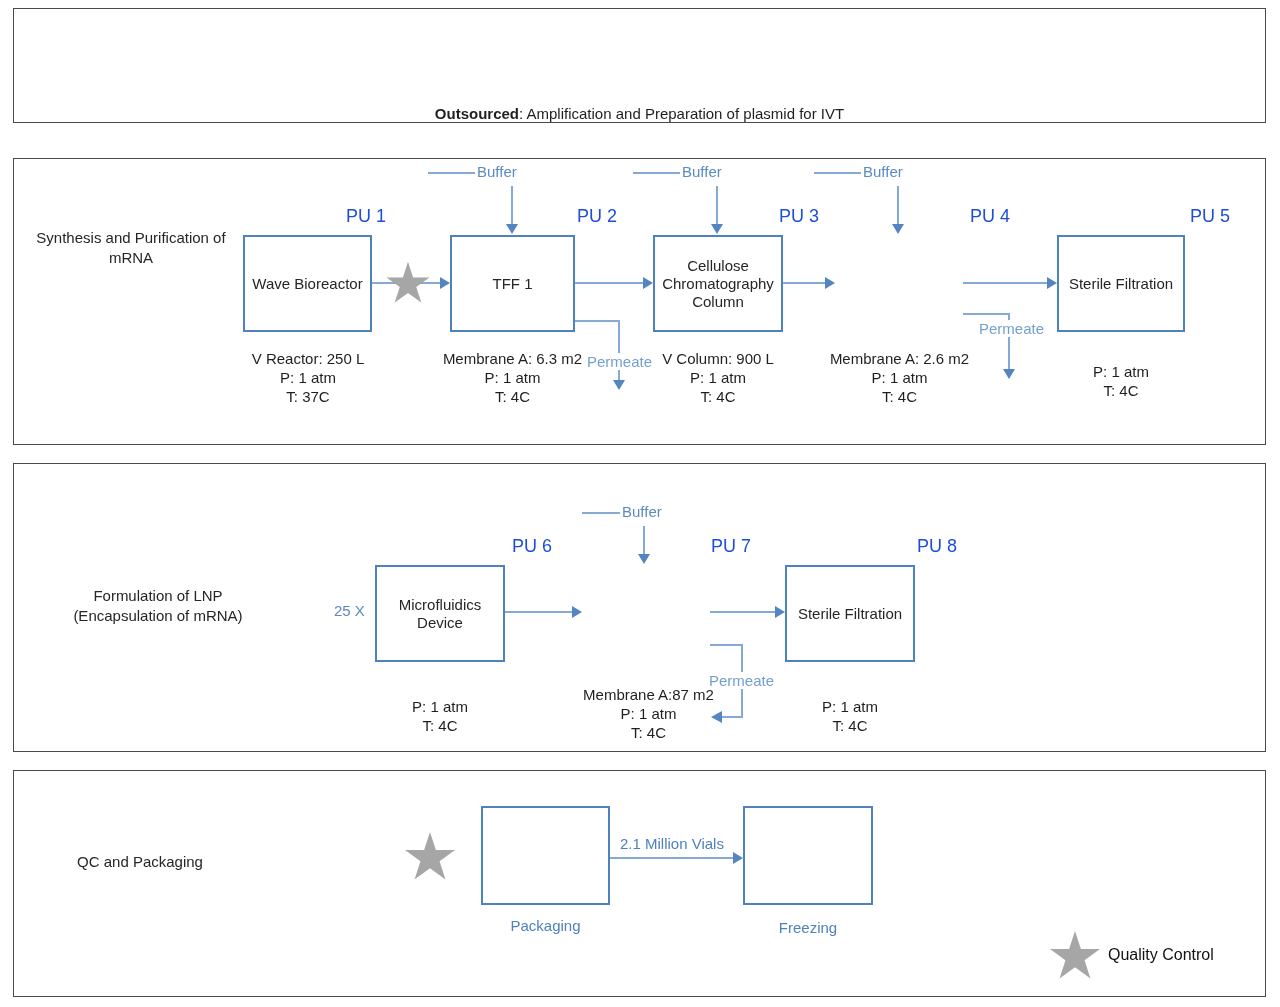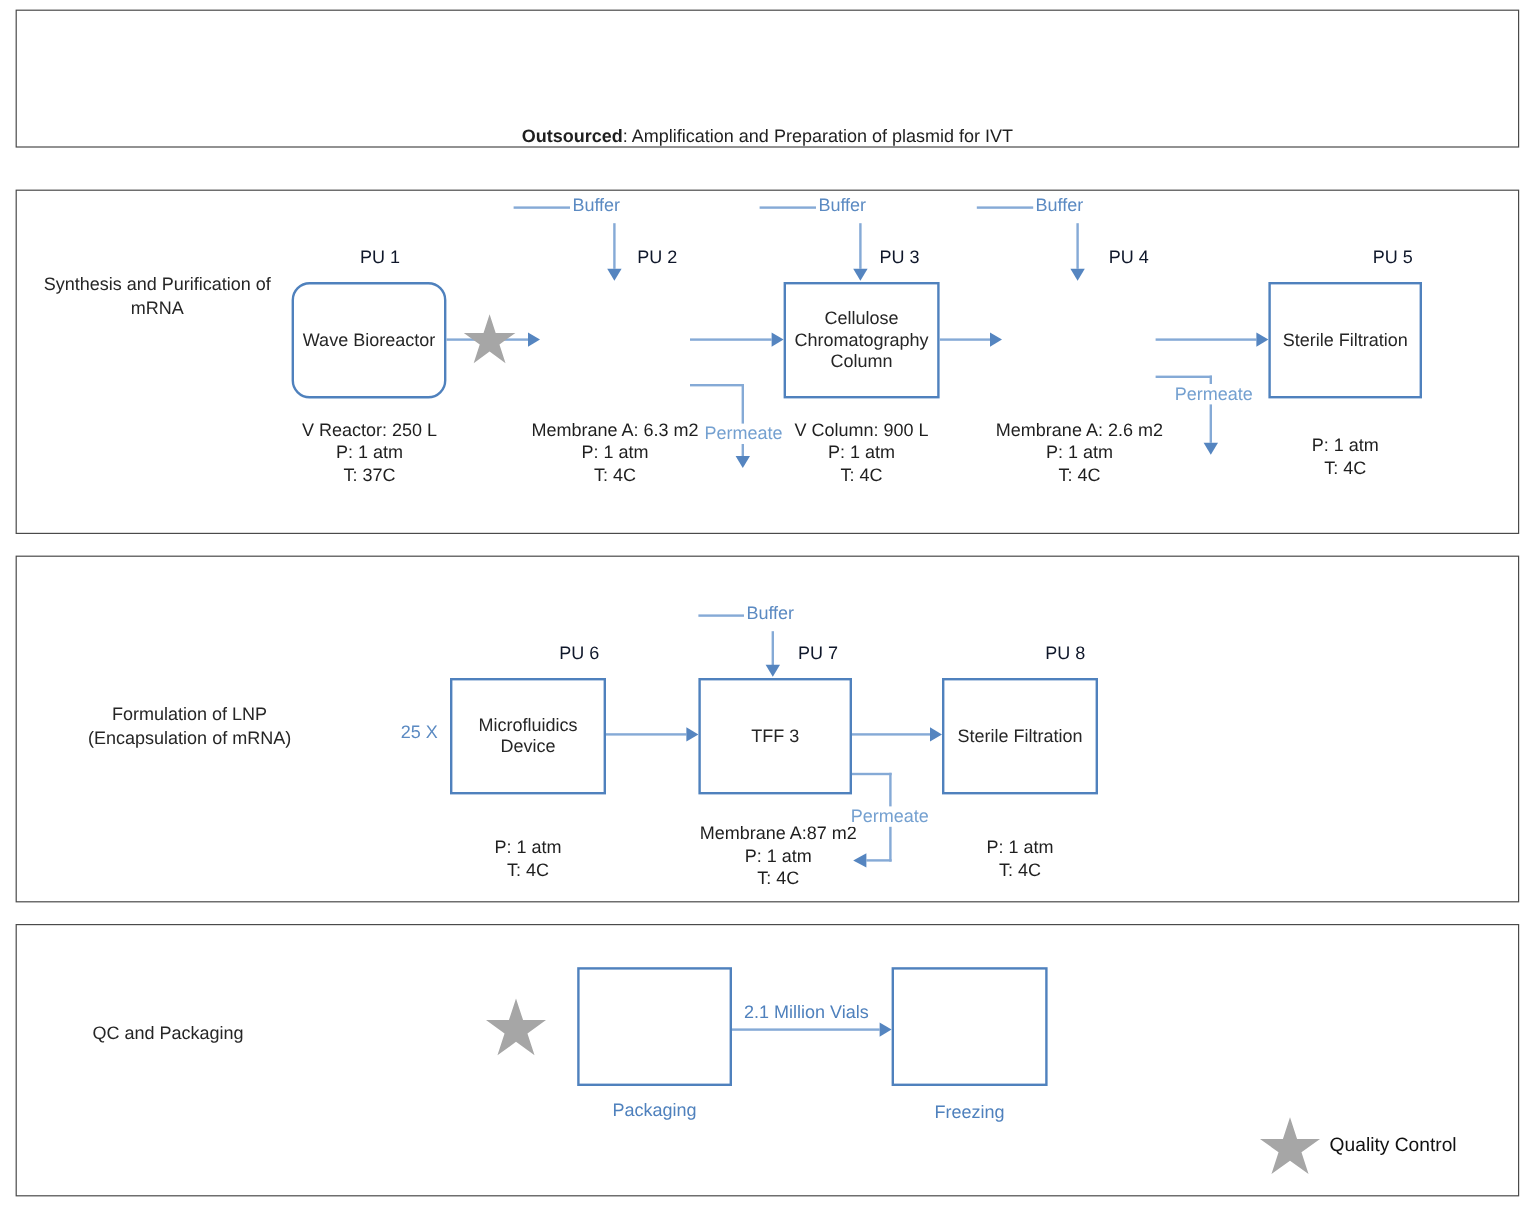--- a/index.html
+++ b/index.html
@@ -2,21 +2,21 @@
 <html><head>
 <meta charset="utf-8">
 <style>
   * { margin:0; padding:0; box-sizing:border-box; }
   body { background:#ffffff; font-family:"Liberation Sans", sans-serif; }
   .canvas { position:relative; width:1280px; height:1007px; background:#ffffff; overflow:hidden; }
   .sec { position:absolute; left:13px; width:1253px; border:1.5px solid #4a4a4a; background:#ffffff; }
   .sec1-text { position:absolute; left:0; top:0; width:100%; height:100%; display:flex; align-items:flex-end; justify-content:center; font-size:15px; color:#1f1f1f; }
   .sec-label { position:absolute; text-align:center; font-size:15px; color:#262626; line-height:20px; }
   .pbox { position:absolute; border:2px solid #4f81bd; background:#ffffff; display:flex; align-items:center; justify-content:center; text-align:center; font-size:15px; color:#262626; line-height:18px; padding:2px; height:97px; }
-  .pu { position:absolute; font-size:15px; color:#0f172a; white-space:nowrap; }
+  .pu { position:absolute; font-size:18px; color:#1d4ed8; white-space:nowrap;margin-left:46px; }
   .spec { position:absolute; text-align:center; font-size:15px; color:#1f1f1f; line-height:19px; white-space:nowrap; }
   .hline { position:absolute; height:2px; background:#85aad6; }
   .vline { position:absolute; width:2px; background:#85aad6; }
   .thin { height:1.5px; }
   .ah-r { position:absolute; width:0; height:0; border-top:6px solid transparent; border-bottom:6px solid transparent; border-left:10px solid #5585c0; }
   .ah-d { position:absolute; width:0; height:0; border-left:6px solid transparent; border-right:6px solid transparent; border-top:10px solid #5585c0; }
   .ah-l { position:absolute; width:0; height:0; border-top:6px solid transparent; border-bottom:6px solid transparent; border-right:11px solid #5585c0; }
   .fl-blue { position:absolute; font-size:15px; color:#5b8ac2; white-space:nowrap;text-align:center; }
   .perm { position:absolute; font-size:15px; color:#74a0d0; white-space:nowrap; background:#ffffff; padding:0 2px; z-index:4; }
   .blue-cap { position:absolute; font-size:15px; color:#4f81bd; white-space:nowrap; }
@@ -56,22 +56,25 @@
   <div class="hline thin" style="left:633px; top:172px; width:47px;"></div>
   <div class="fl-blue" style="left:682px; top:163px;">Buffer</div>
   <div class="vline" style="left:716px; top:186px; height:38px;"></div>
   <div class="ah-d" style="left:711px; top:224px;"></div>
 
   <div class="hline thin" style="left:814px; top:172px; width:47px;"></div>
   <div class="fl-blue" style="left:863px; top:163px;">Buffer</div>
   <div class="vline" style="left:897px; top:186px; height:38px;"></div>
   <div class="ah-d" style="left:892px; top:224px;"></div>
 
-  <div class="pbox" style="left:243px; top:235px; width:129px;border-radius:15px;">
+  <div class="pbox" style="left:243px; top:235px; width:129px;">
     <span>Wave Bioreactor</span>
+  </div>
+  <div class="pbox" style="left:450px; top:235px; width:125px;">
+    <span>TFF 1</span>
   </div>
   <div class="pbox" style="left:653px; top:235px; width:130px;">
     <span>Cellulose Chromatography Column</span>
   </div>
   <div class="pbox" style="left:1057px; top:235px; width:128px;">
     <span>Sterile Filtration</span>
   </div>
 
   <div class="hline" style="left:372px; top:282px; width:68px;"></div>
   <div class="ah-r" style="left:440px; top:277px;"></div>
@@ -137,23 +140,20 @@
 
   <div class="hline thin" style="left:582px; top:512px; width:38px;"></div>
   <div class="fl-blue" style="left:622px; top:503px;">Buffer</div>
   <div class="vline" style="left:643px; top:526px; height:30px;"></div>
   <div class="ah-d" style="left:638px; top:554px;"></div>
 
   <div class="fl-blue" style="left:334px; top:602px;">25 X</div>
 
   <div class="pbox" style="left:375px; top:565px; width:130px;">
     <span>Microfluidics Device</span>
-  </div>
-  <div class="pbox" style="left:582px; top:565px; width:128px;">
-    <span>TFF 3</span>
   </div>
   <div class="pbox" style="left:785px; top:565px; width:130px;">
     <span>Sterile Filtration</span>
   </div>
 
   <div class="hline" style="left:505px; top:611px; width:67px;"></div>
   <div class="ah-r" style="left:572px; top:606px;"></div>
 
   <div class="hline" style="left:710px; top:611px; width:65px;"></div>
   <div class="ah-r" style="left:775px; top:606px;"></div>

